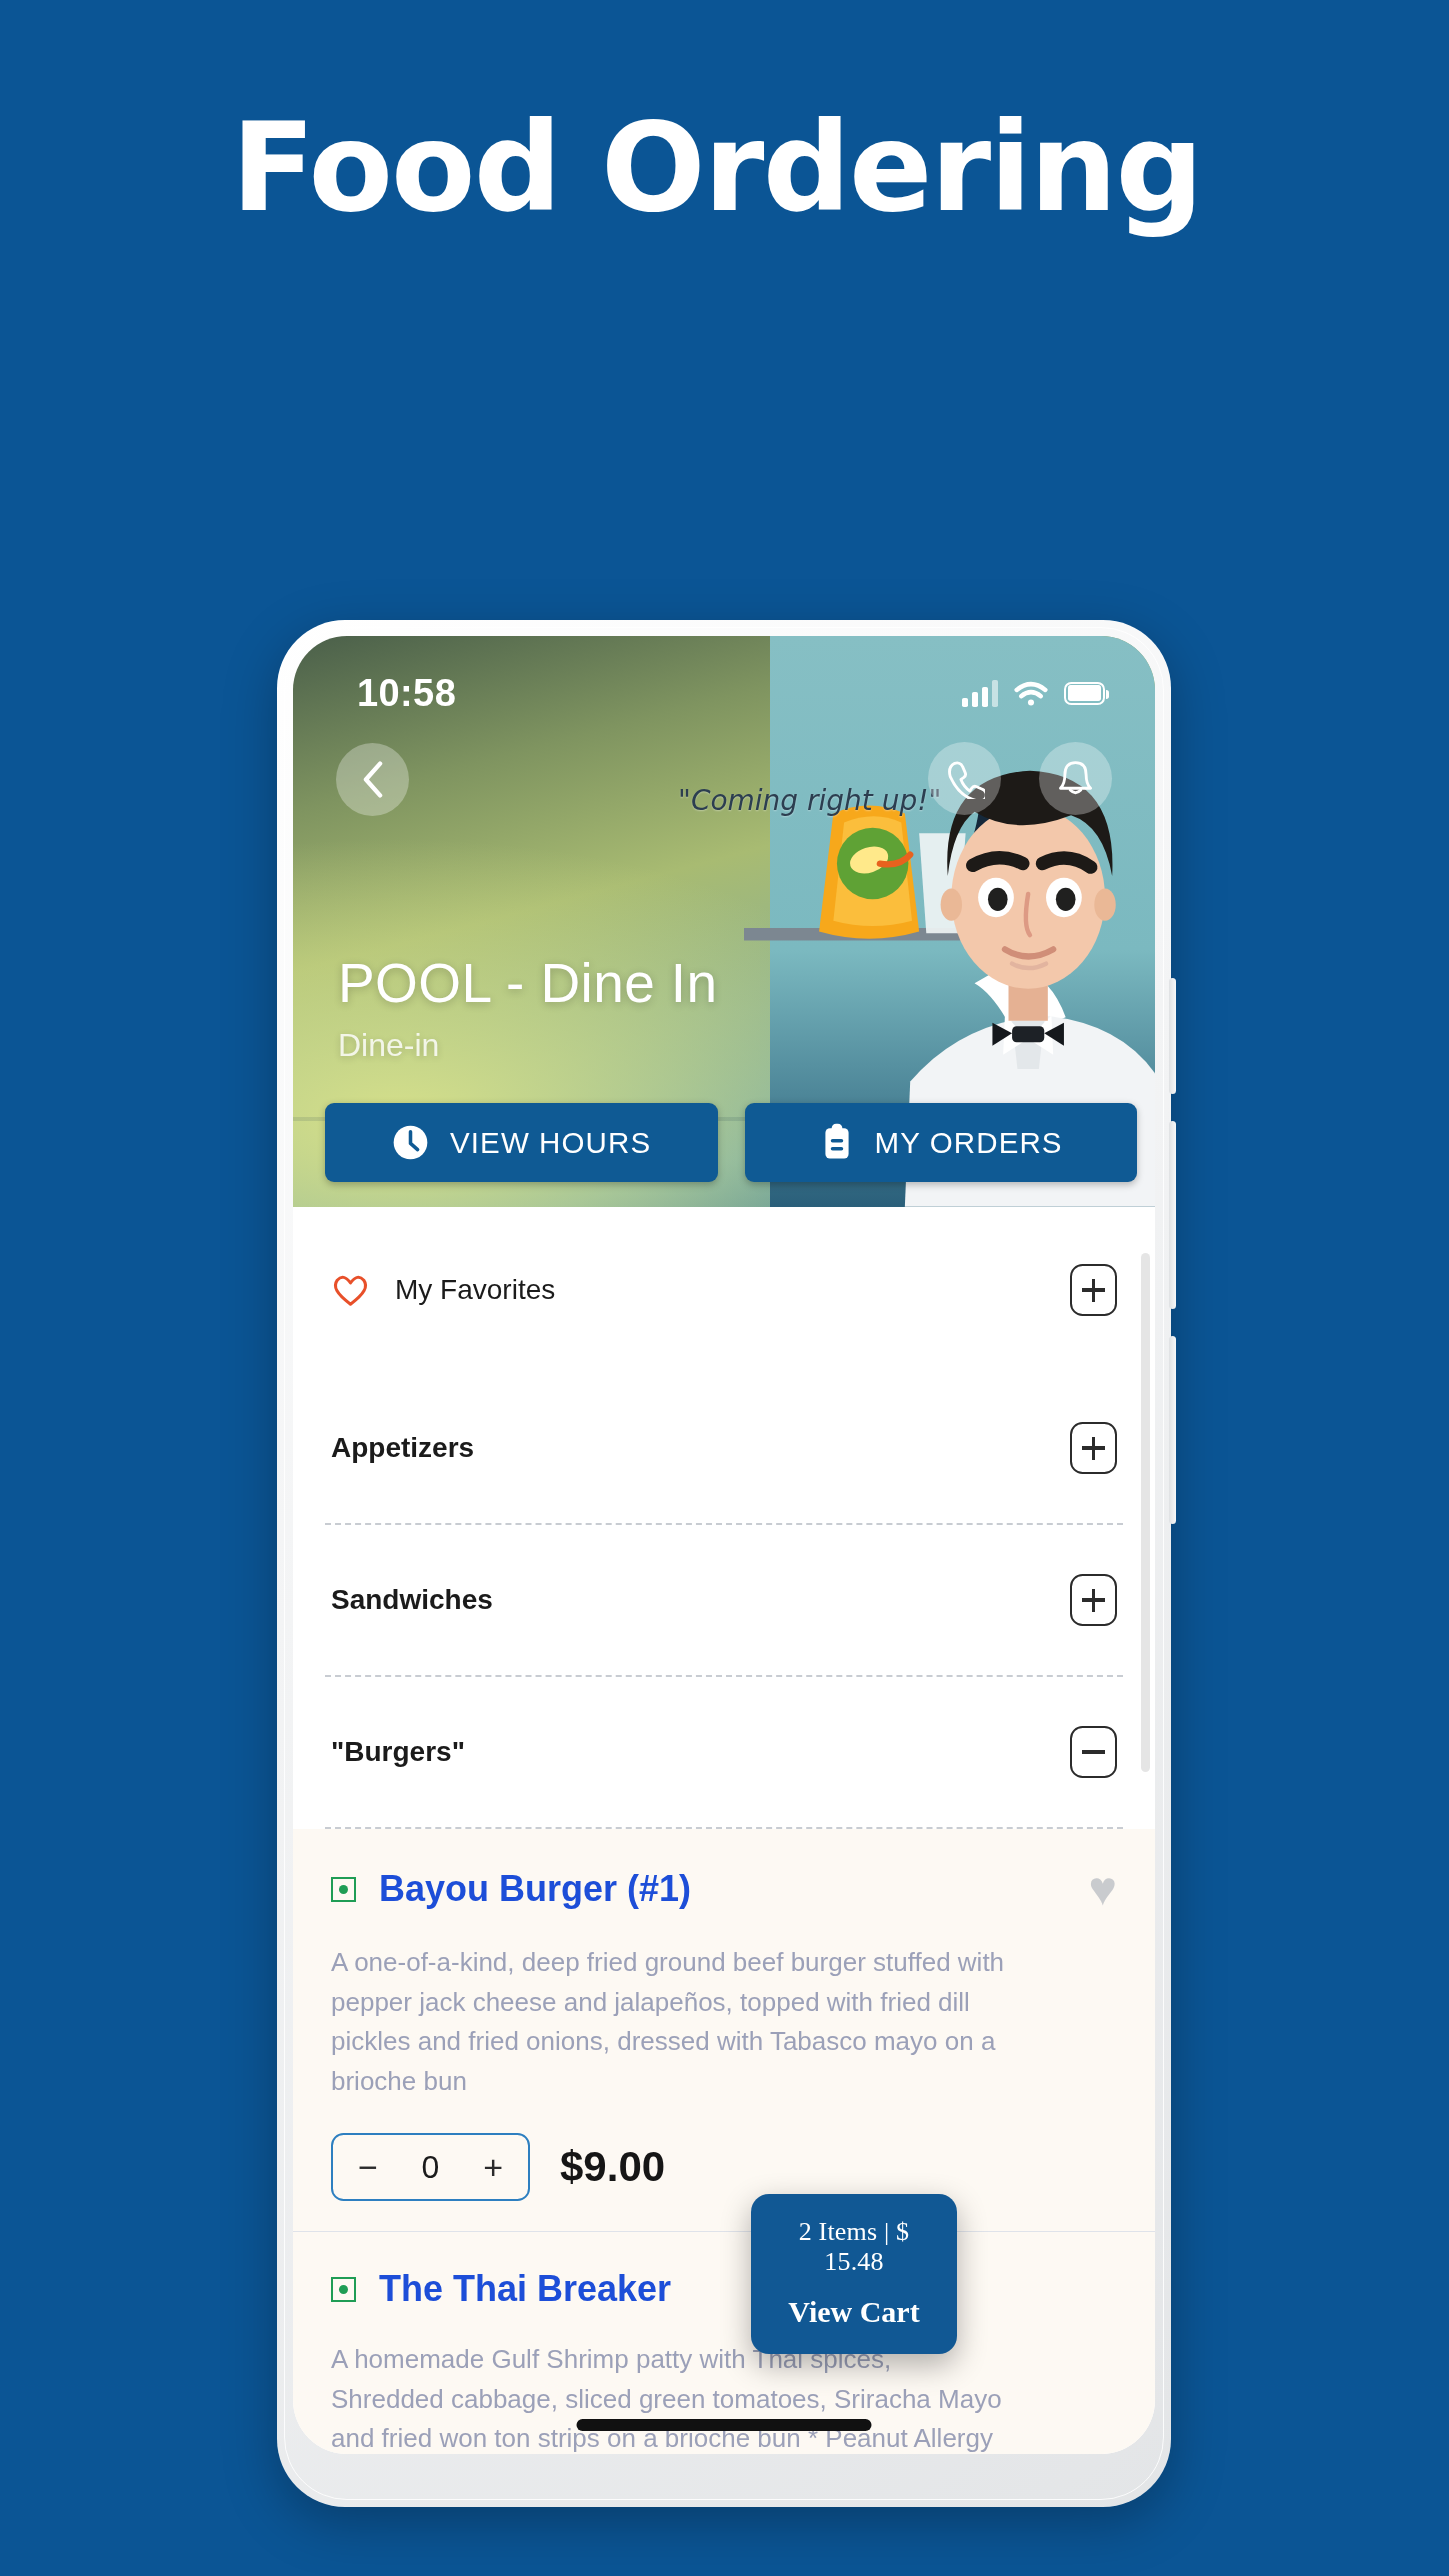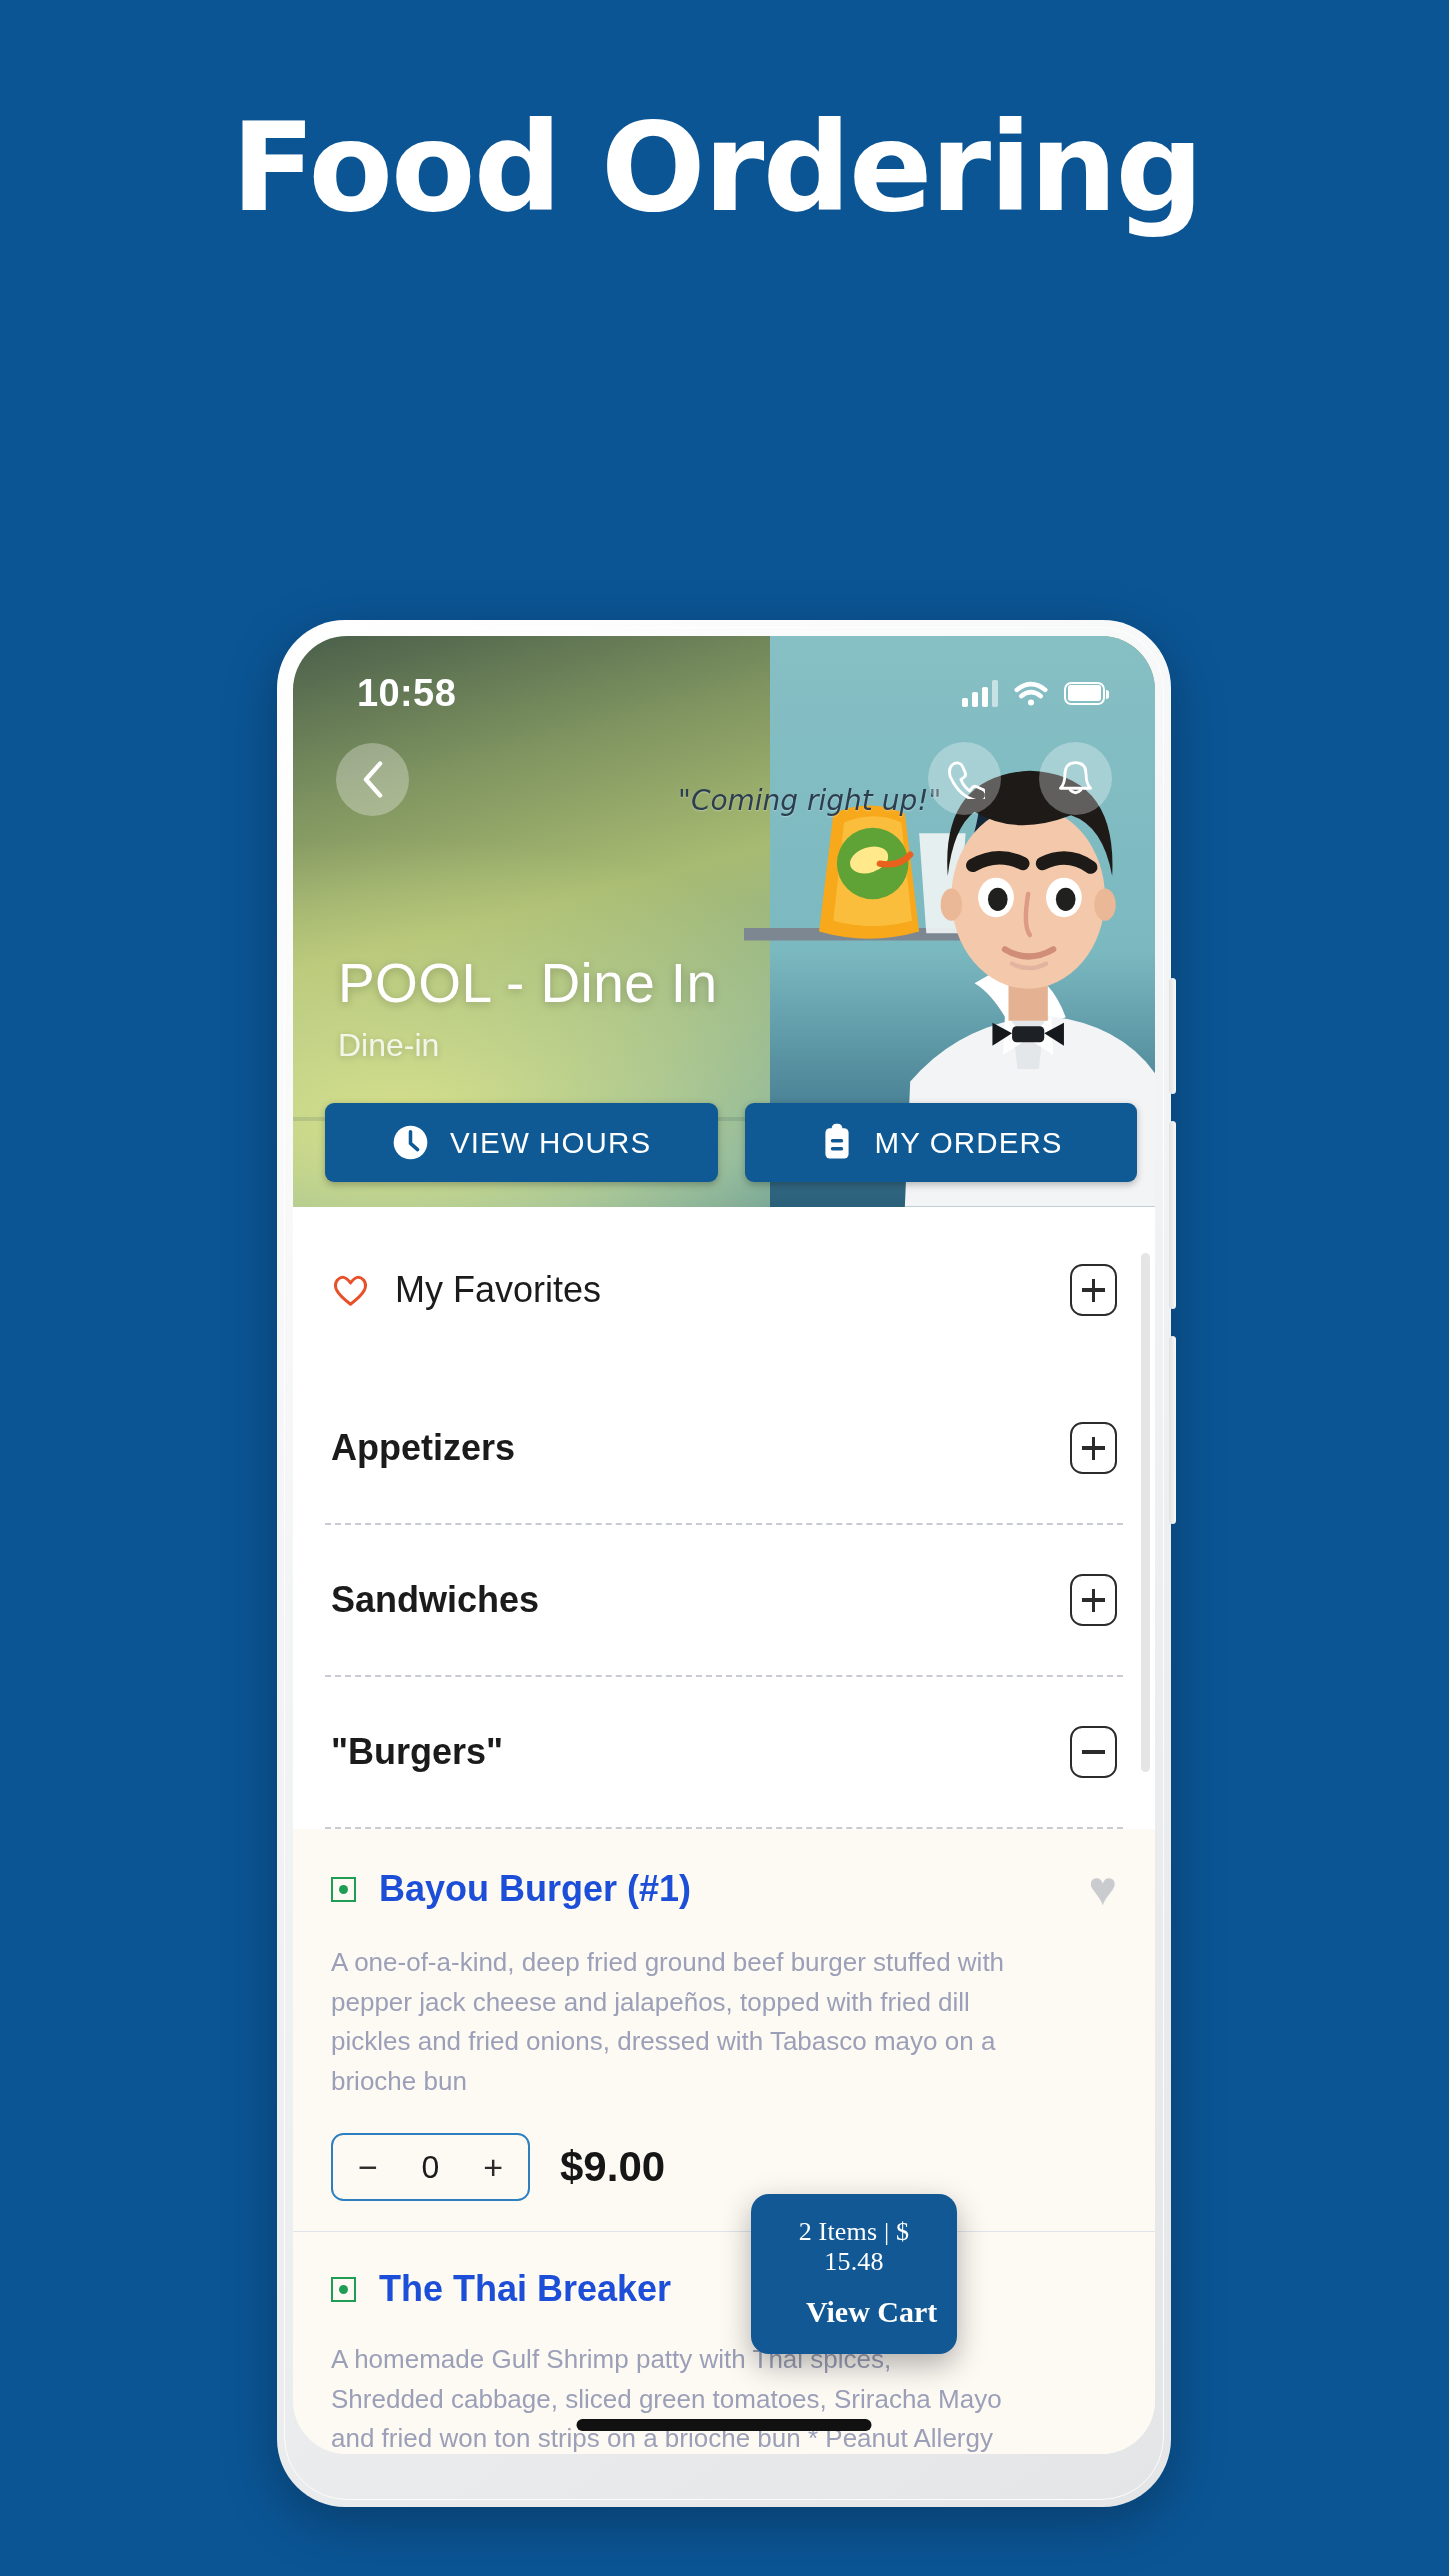--- a/index.html
+++ b/index.html
@@ -207,21 +207,21 @@
 
   .cat-row {
     display: flex;
     align-items: center;
     justify-content: space-between;
     padding: 0 38px;
     height: 150px;
   }
   .cat-row.tall { height: 166px; }
   .cat-left { display: flex; align-items: center; gap: 25px; }
-  .cat-label { font-size: 36px; color: #1b1b1b; }
+  .cat-label { font-size: 28px; color: #1b1b1b; }
   .cat-label.bold { font-weight: 700; }
 
   .toggle-btn {
     width: 47px; height: 52px;
     border: 2.7px solid #2b2b2b;
     border-radius: 12.5px;
     background: #fff;
     display: flex; align-items: center; justify-content: center;
     cursor: pointer;
     position: relative;
@@ -304,21 +304,21 @@
     background: #115894;
     border-radius: 18px;
     color: #ffffff;
     text-align: center;
     box-shadow: 0 10.7px 30px rgba(0,0,0,0.30);
     z-index: 30;
     cursor: pointer;
     font-family: Liberation Serif, serif;
   }
   .cart-summary { font-size: 26px; letter-spacing: 0.2px; }
-  .cart-action { margin-top: 18px; font-size: 30px; font-weight: 700; text-align: right; }
+  .cart-action { margin-top: 18px; font-size: 30px; font-weight: 700; }
 
   
   .home-indicator {
     position: absolute;
     left: 50%;
     transform: translateX(-50%);
     bottom: 23px;
     width: 295px; height: 11.6px;
     background: #111;
     border-radius: 7.2px;

